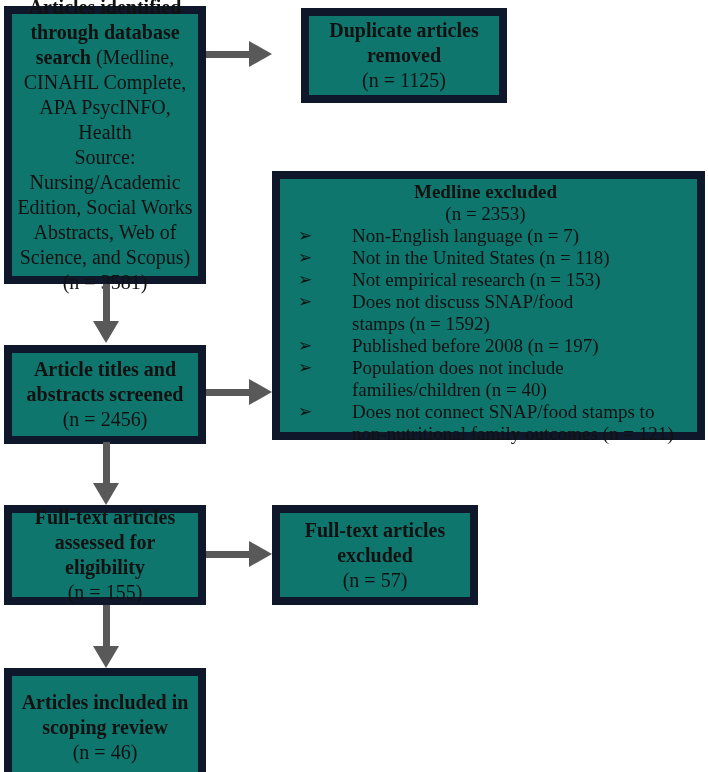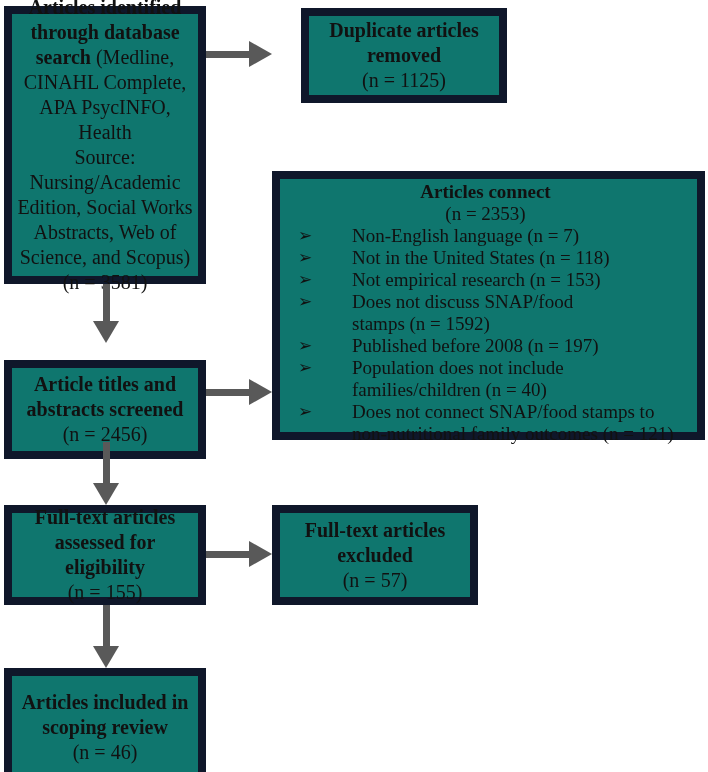--- a/index.html
+++ b/index.html
@@ -24,21 +24,21 @@
     white-space:pre-line;
     font-size:20px;
     line-height:25px;
     font-family:Liberation Serif, serif;
   }
   .box .bold{font-weight:700;}
   .box .normal{font-weight:400;}
 
   
   .box-identified{left:4px;top:6px;width:202px;height:278px;}
-  .box-screened{left:4px;top:360px;width:202px;height:99px;}
+  .box-screened{left:4px;top:345px;width:202px;height:99px;}
   .box-fulltext{left:4px;top:505px;width:202px;height:100px;}
   .box-included{left:4px;top:668px;width:202px;height:118px;}
 
   
   .box-duplicates{left:272px;top:8px;width:206px;height:95px;margin-left:29px;}
   .box-ft-excluded{left:272px;top:505px;width:206px;height:100px;}
 
   .box-excluded{
     left:272px;top:171px;width:433px;height:269px;
     justify-content:flex-start;
@@ -91,21 +91,21 @@
 Science, and Scopus)
 (n = 3581)</span></div>
   </div>
 
   <div class="box box-duplicates">
     <div><span class="bold">Duplicate articles
 removed</span><span class="normal"><br><span>(n = 1125)</span></span></div>
   </div>
 
   <div class="box box-excluded">
-    <div class="hdr"><span class="bold">Articles connect</span><br><span class="normal">(n = 2353)</span></div>
+    <div class="hdr"><span class="bold">Medline excluded</span><br><span class="normal">(n = 2353)</span></div>
     <ul class="excl-list">
       <li>
           <span class="glyph">➢</span>
           <span class="btext">Non-English language (n = 7)</span>
         </li>
       <li>
           <span class="glyph">➢</span>
           <span class="btext">Not in the United States (n = 118)</span>
         </li>
       <li>

